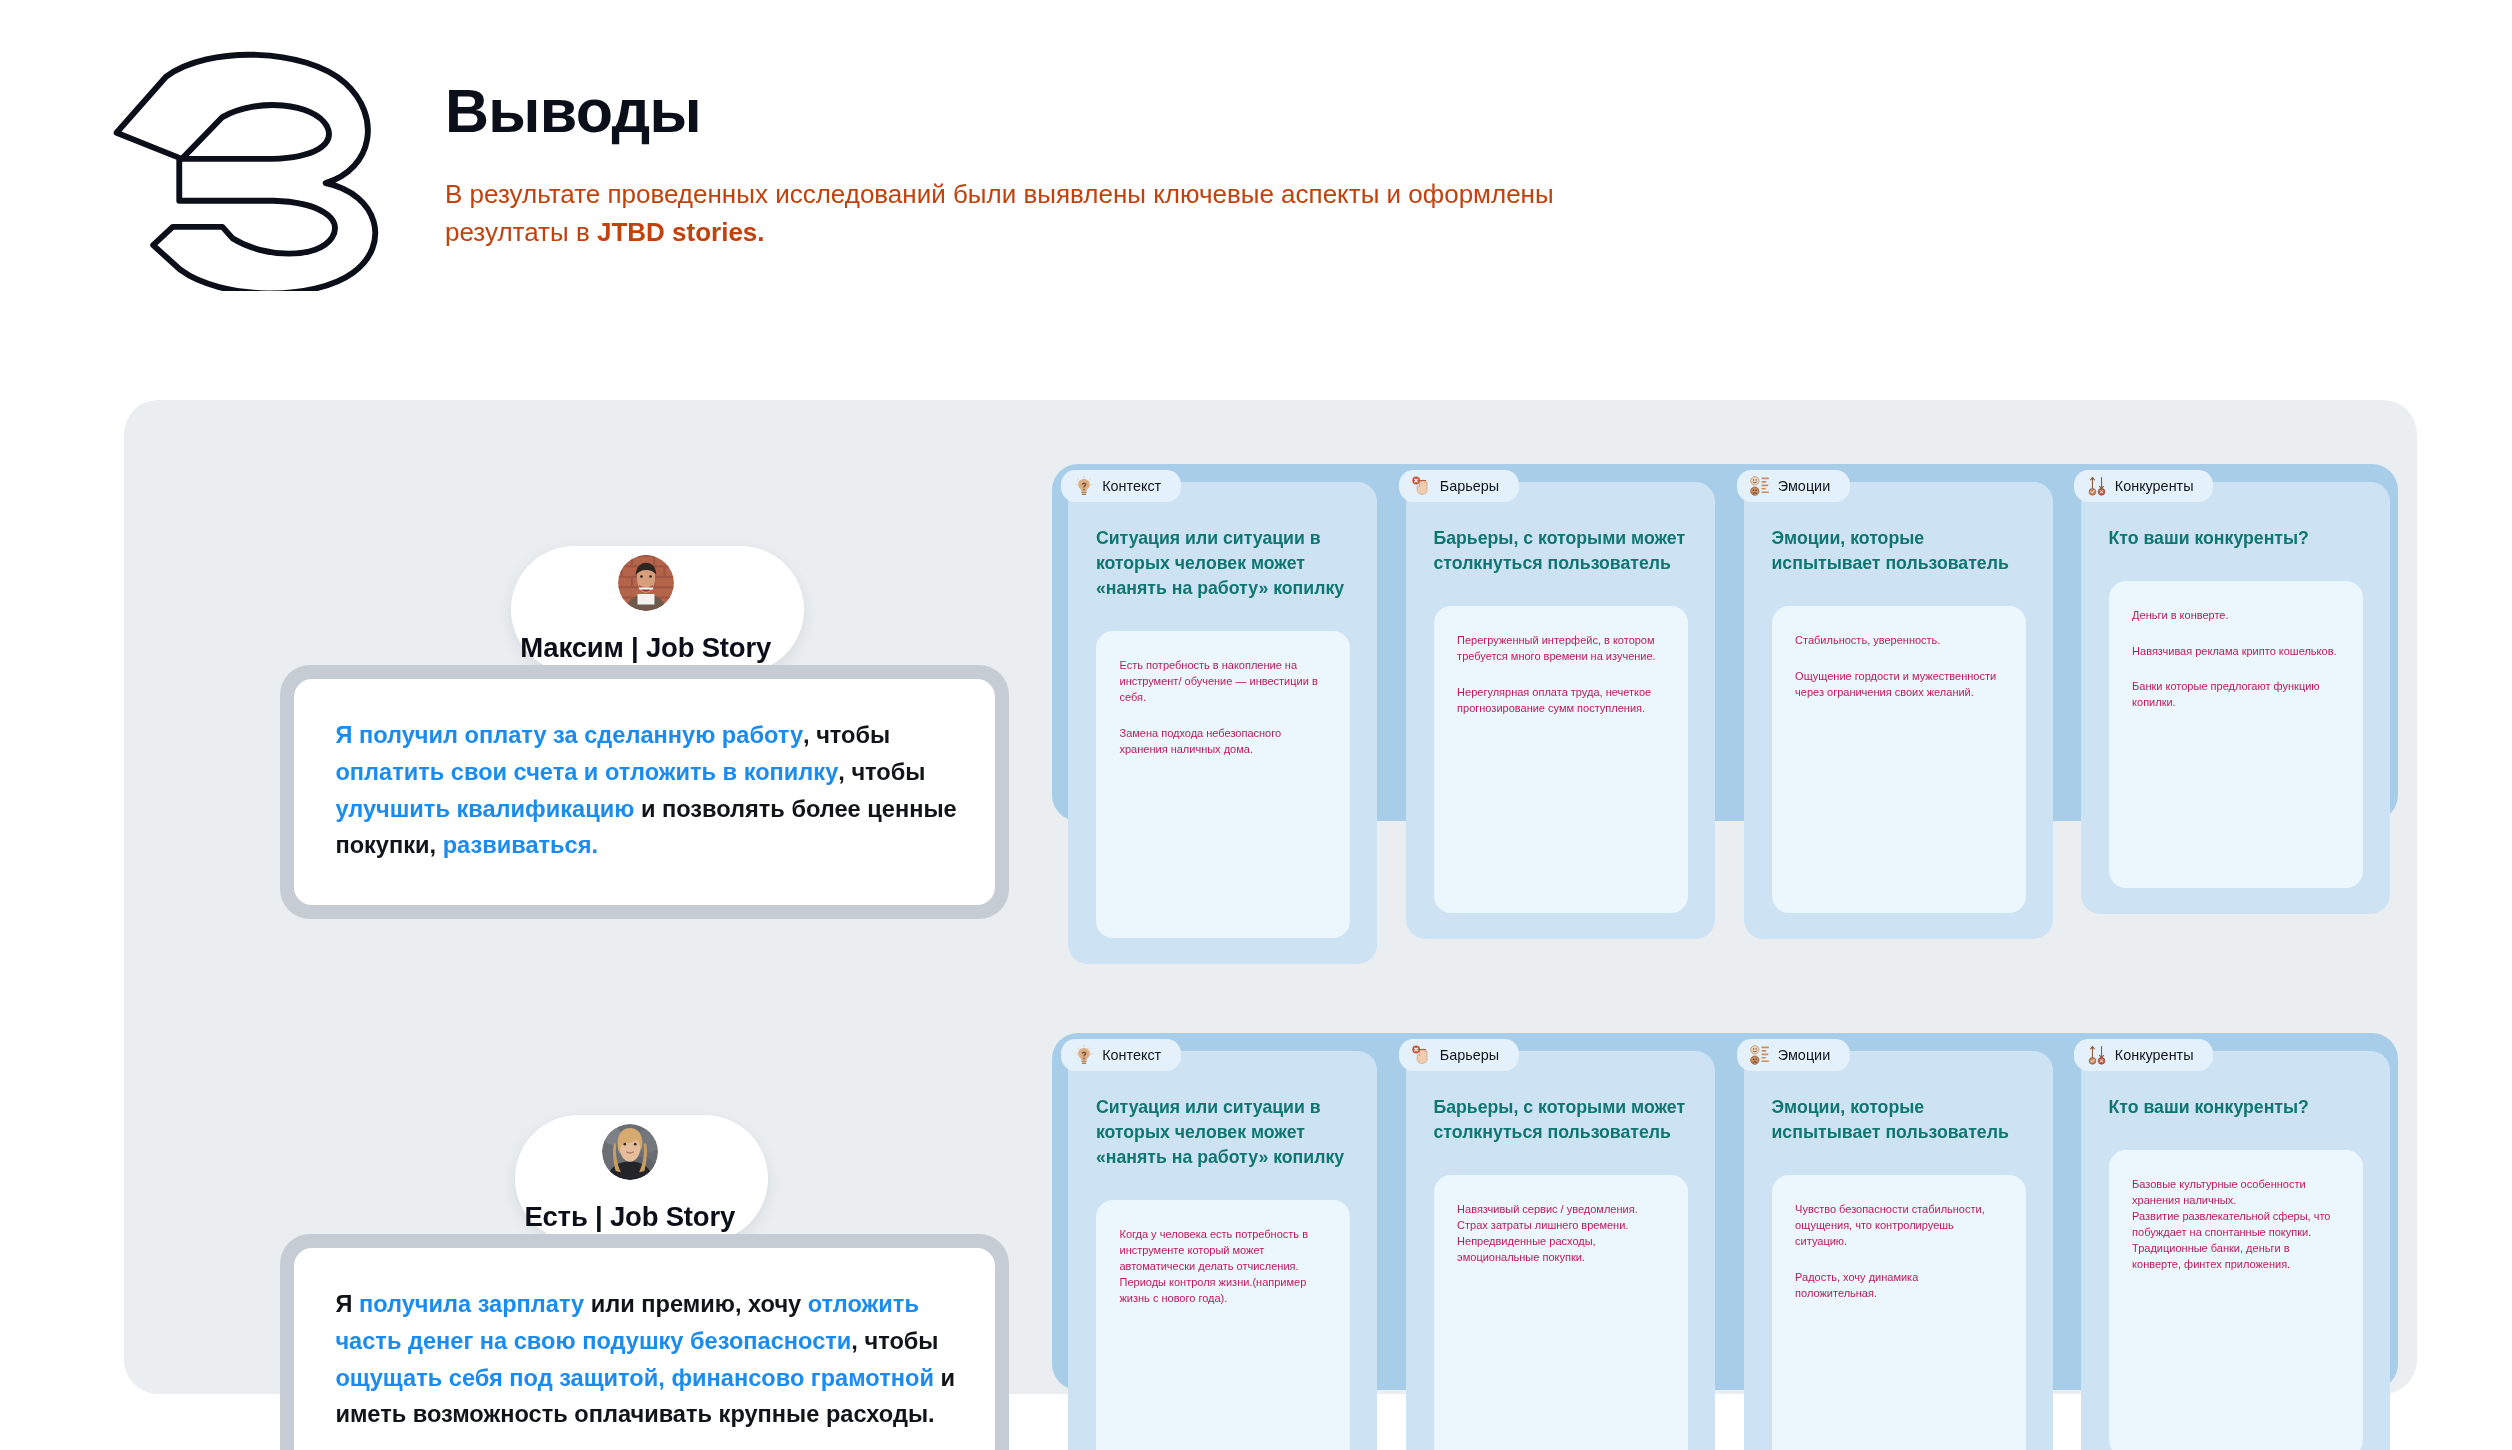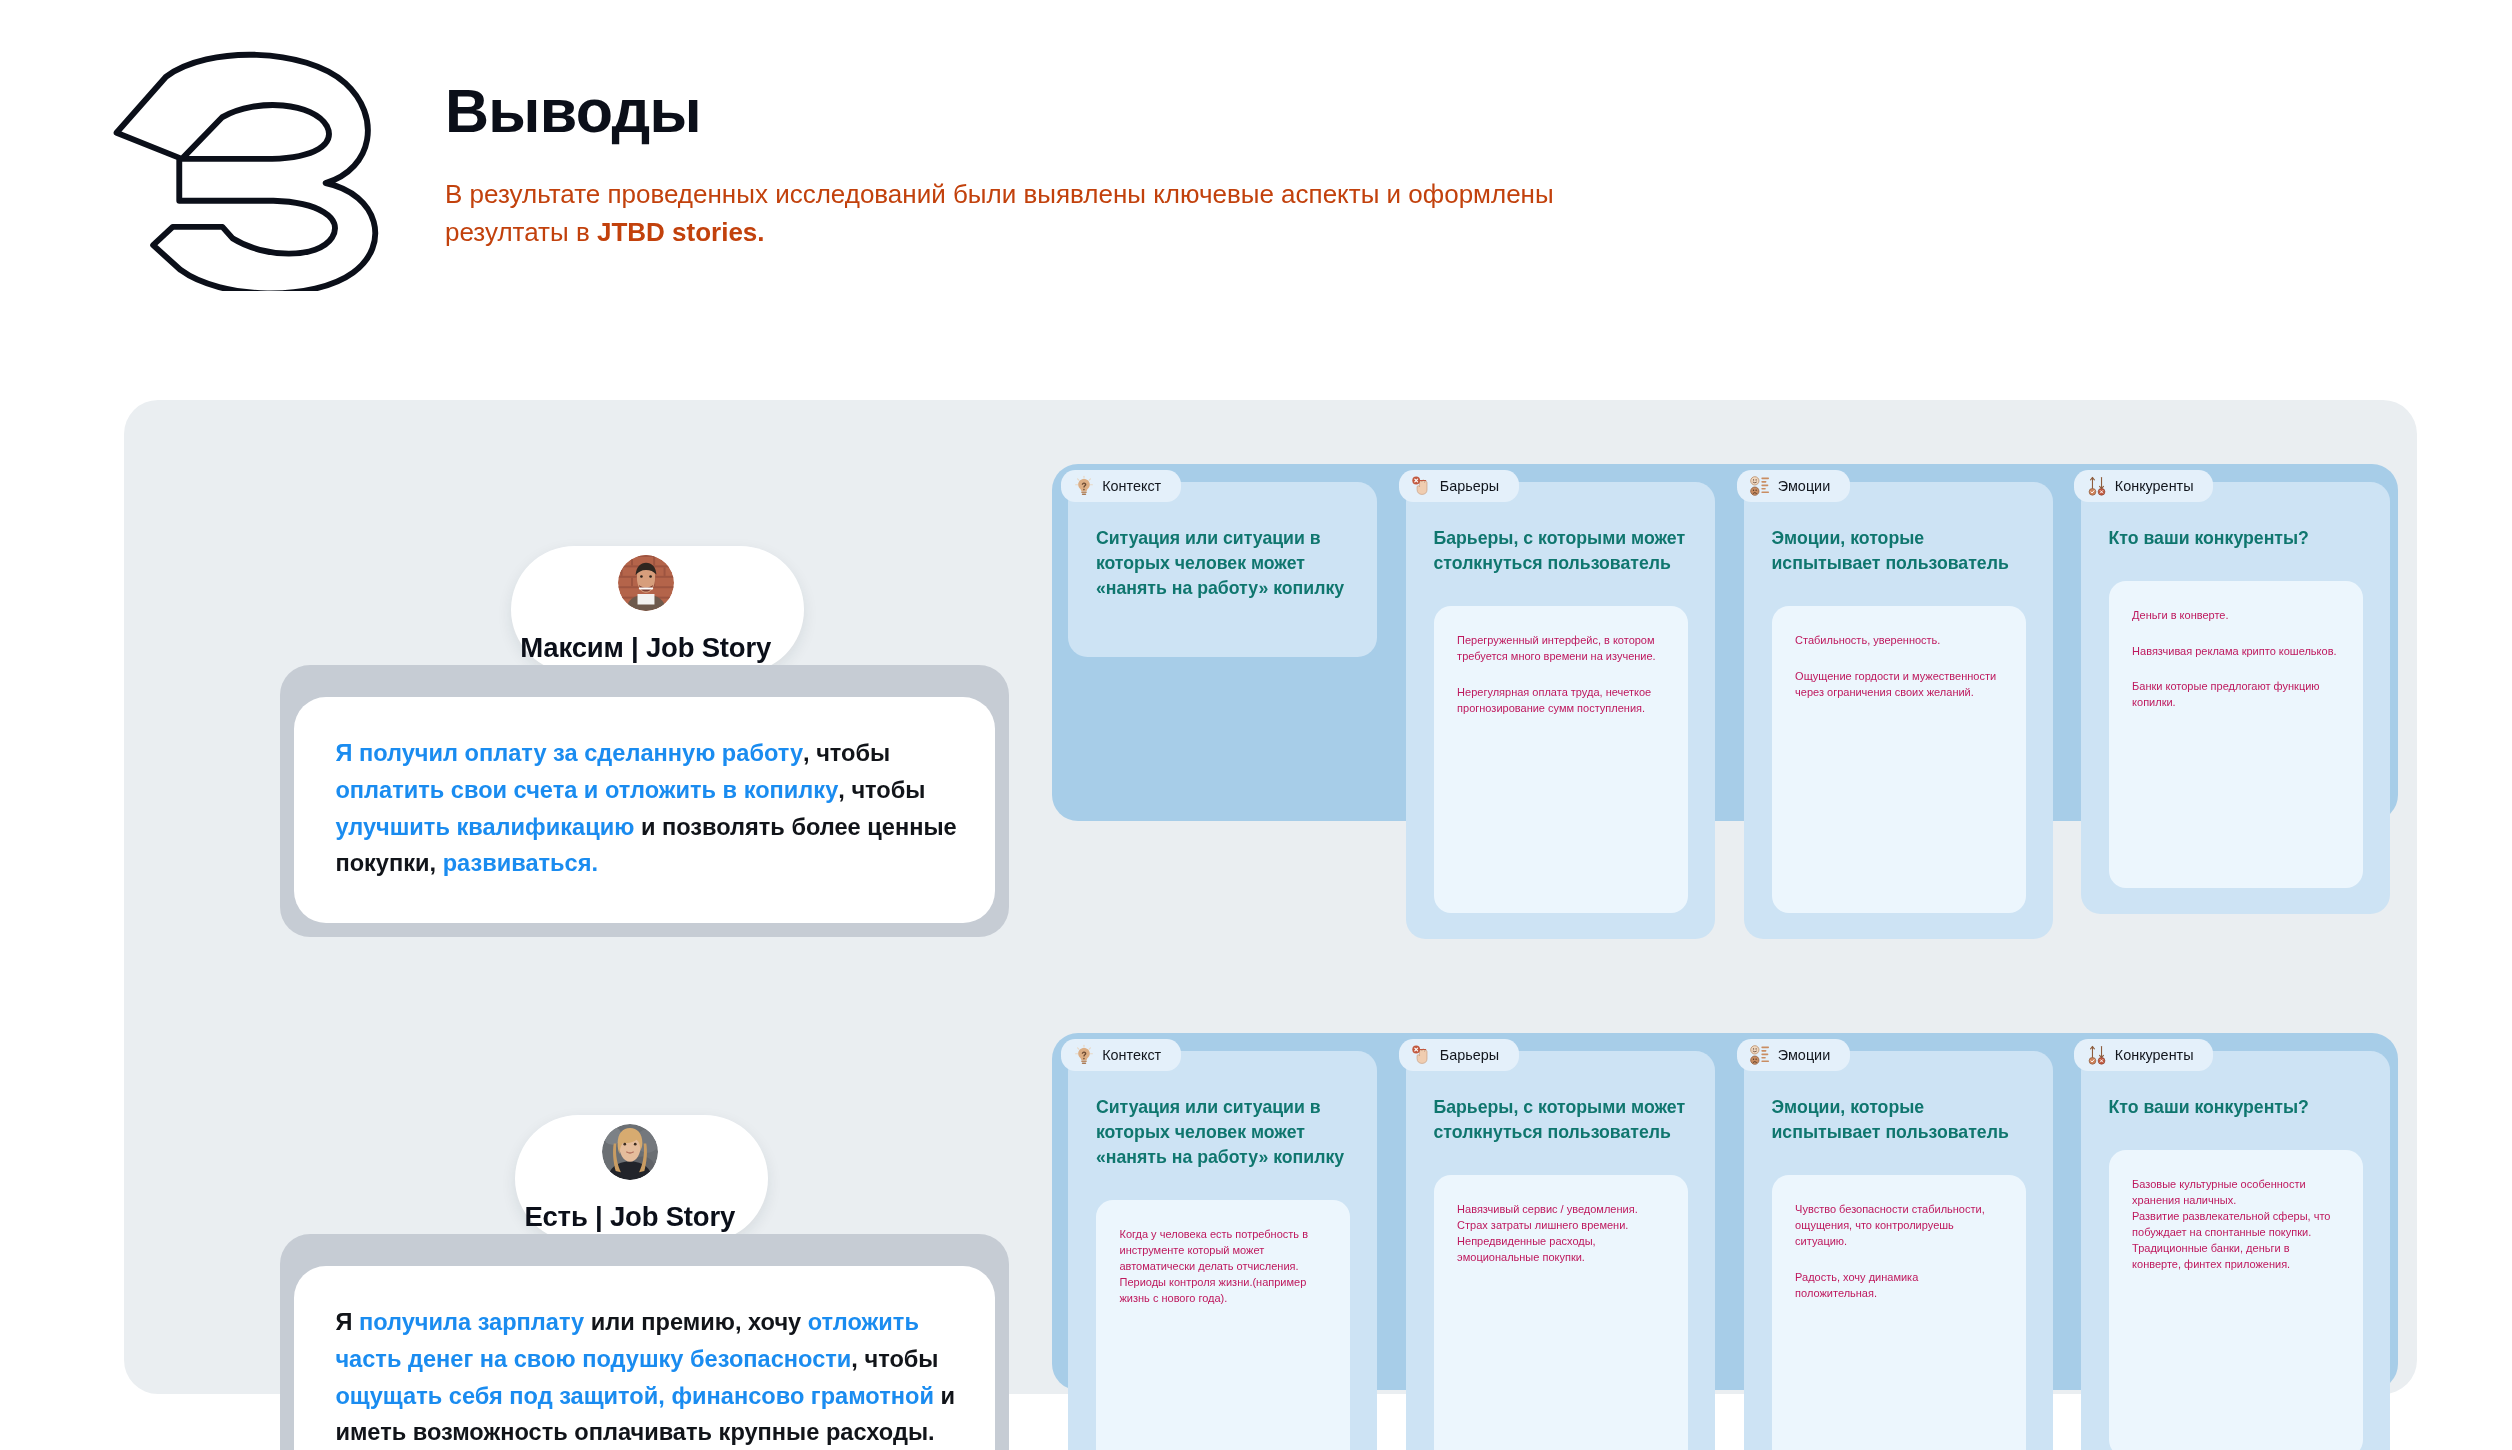--- a/index.html
+++ b/index.html
@@ -127,23 +127,22 @@
     position: absolute;
     left: 156px;
     top: 229px;
     width: 729px;
     background: #c6ccd4;
     border-radius: 30px;
     padding: 14.4px;
   }
   .jobstory-inner {
     background: #ffffff;
-    border-radius: 32px;
+    border-radius: 18px;
     padding: 38px 22px 41px 41px;
-    margin-top: 18px;
   }
   .jobstory-text {
     font-size: 23.6px;
     line-height: 1.55;
     color: #111419;
     font-weight: 600;
   }
   .jobstory-text .hl { color: #1a8cf0; font-weight: 700; }
 
   
@@ -313,20 +312,24 @@
                 <rect x="13.6" y="28.6" width="6.8" height="2.3" rx="1.1" fill="#a87a55"></rect>
                 <path d="M17 11.5 c2.4 0 3.6 1.6 3.6 3.1 c0 1.6-1.3 2.2-2 3 c-.5.6-.6 1-.6 1.7h-2
                          c0-1 .2-1.7.9-2.5 c.6-.7 1.5-1 1.5-2 c0-.8-.6-1.3-1.4-1.3 c-.9 0-1.5.6-1.5 1.6h-2
                          c0-2.1 1.5-3.6 3.5-3.6 z M16.9 21.4 a1.2 1.2 0 1 1 0 2.4 a1.2 1.2 0 0 1 0-2.4 z" fill="#6b4a33"></path>
               </svg>
             </span>
             <span class="tab-label">Контекст</span>
           </div>
           <div class="col-body">
             <div class="col-heading">Ситуация или ситуации в которых человек может «нанять на работу» копилку</div>
+            <div class="col-card height-1">
+                <p>Есть потребность в накопление на инструмент/ обучение — инвестиции в себя.</p>
+                <p>Замена подхода небезопасного хранения наличных дома.</p>
+              </div>
           </div>
         </div>
 
         <div class="col col-1">
           <div class="col-tab">
             <span class="tab-icon">
               <svg viewBox="0 0 34 34" xmlns="http://www.w3.org/2000/svg" aria-hidden="true">
                 <path d="M17 30 c-4.5 0-7.6-2.8-7.6-7.4 v-4.1 c0-1.1 .8-2 1.9-2 c1 0 1.9 .9 1.9 2
                          v-7.6 c0-1.1 .9-2 1.9-2 c1.1 0 1.9 .9 1.9 2 v-1.2 c0-1.1 .9-2 1.9-2 c1.1 0 2 .9 2 2
                          v1.9 c0-1.1 .8-2 1.9-2 c1 0 1.9 .9 1.9 2 v11.6 c0 4.3-3.2 6.8-7.7 6.8 z" fill="#f0cdb0" stroke="#c9a184" stroke-width="1.1" stroke-linejoin="round"></path>

